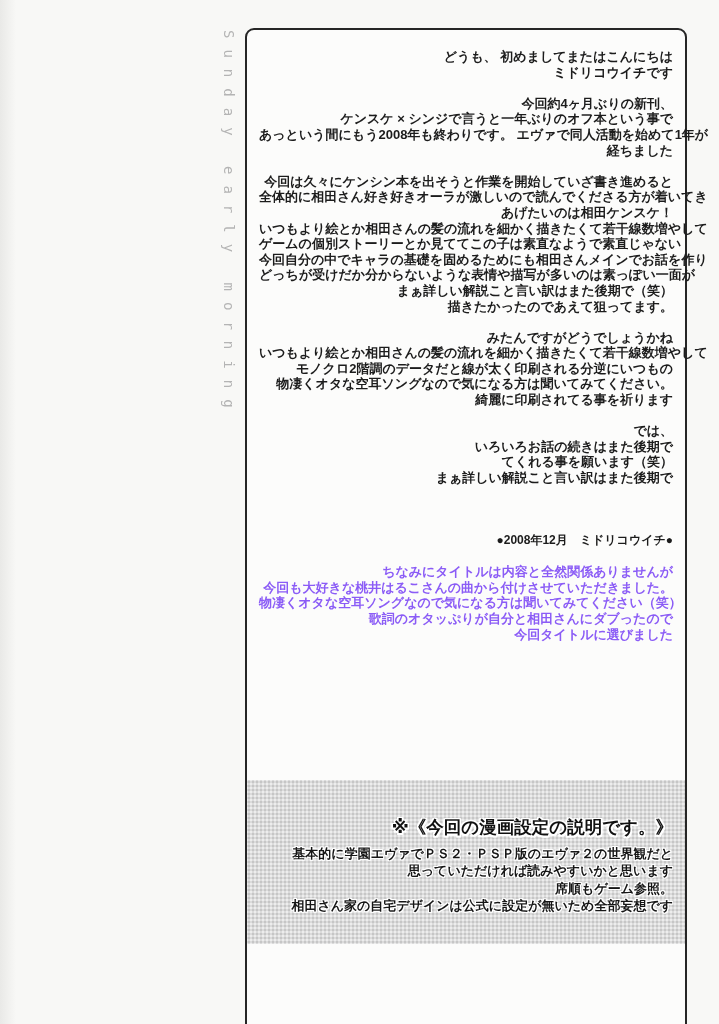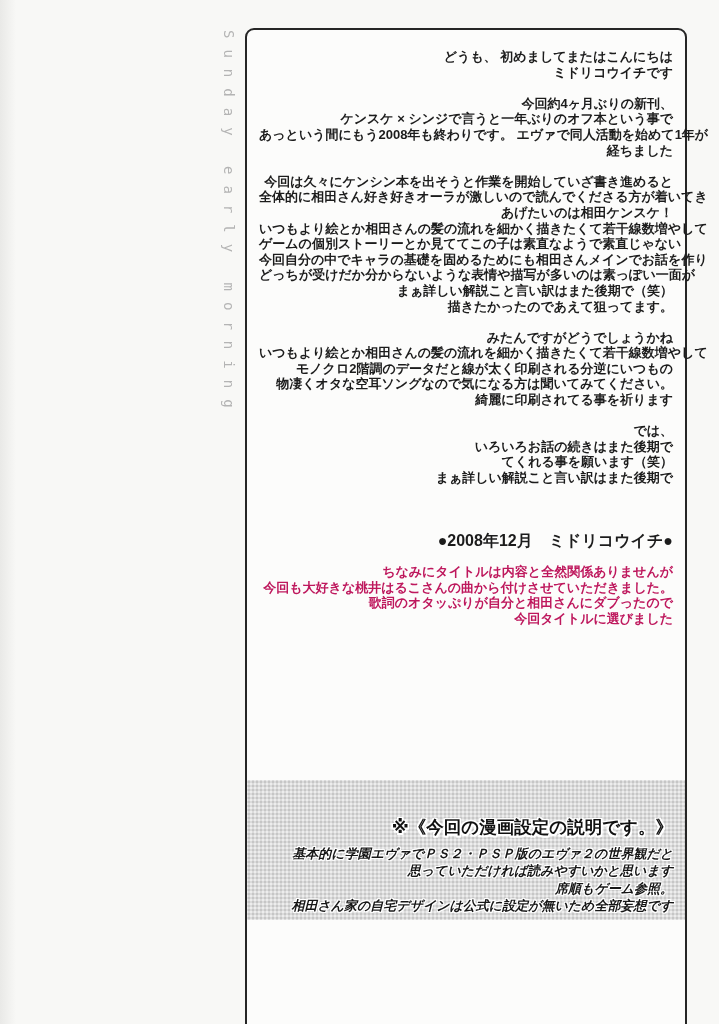--- a/index.html
+++ b/index.html
@@ -49,38 +49,38 @@
   .line{
     line-height:15.6px;
     min-height:15.6px;
     white-space:nowrap;
   }
   .signature{
     margin-top:47px;
     margin-bottom:16px;
     line-height:15.6px;
     text-align:right;
-    font-size:16px;
+    font-size:12px;
     font-weight:600;
     color:#1c1c1c;
     padding-right:12px;
   }
   .postscript{
     padding:0 12px 0 12px;
     text-align:right;
     font-size:13px;
     font-weight:600;
-    color:#be185d;
+    color:#8b5cf6;
   }
   
   .note-box{
     position:absolute;
     left:0;right:0;
     top:750px;
-    height:140px;
+    height:164px;
     box-sizing:border-box;
     padding:37px 12px 0 12px;
     text-align:right;
     background-color:#dbdbdb;
     background-image:
       radial-gradient(#c6c6c6 1px, rgba(0,0,0,0) 1.3px),
       radial-gradient(#ededed 1px, rgba(0,0,0,0) 1.3px);
     background-size:4px 4px;
     background-position:0 0,2px 2px;
   }
@@ -102,21 +102,20 @@
     font-weight:bold;
     color:#161616;
     line-height:17.4px;
     min-height:17.4px;
     white-space:nowrap;
     text-shadow:
       -1px -1px 0 #fff, 1px -1px 0 #fff,
       -1px 1px 0 #fff, 1px 1px 0 #fff,
       0 -1px 0 #fff, 0 1px 0 #fff,
       -1px 0 0 #fff, 1px 0 0 #fff;
-    font-style: italic;
   }
 </style>
 </head>
 <body>
 
 <div class="edge-shade"></div>
 
 <div class="side-text">Sunday early morning</div>
 
 <div class="panel">
@@ -186,20 +185,21 @@
     </div>
 
   <div class="signature">●2008年12月　ミドリコウイチ●</div>
 
   <div class="postscript">
 
       <div class="line">ちなみにタイトルは内容と全然関係ありませんが</div>
 
       <div class="line">今回も大好きな桃井はるこさんの曲から付けさせていただきました。</div>
 
+      <div class="line">物凄くオタな空耳ソングなので気になる方は聞いてみてください（笑）</div>
 
       <div class="line">歌詞のオタッぷりが自分と相田さんにダブったので</div>
 
       <div class="line">今回タイトルに選びました</div>
     </div>
 
   <div class="note-box">
     <div class="note-heading">※《今回の漫画設定の説明です。》</div>
     <div>
 

